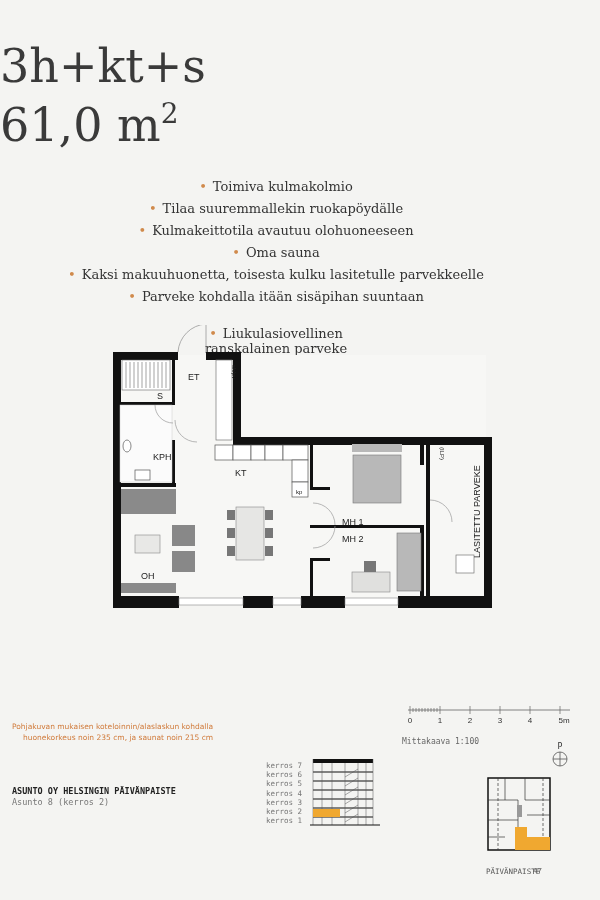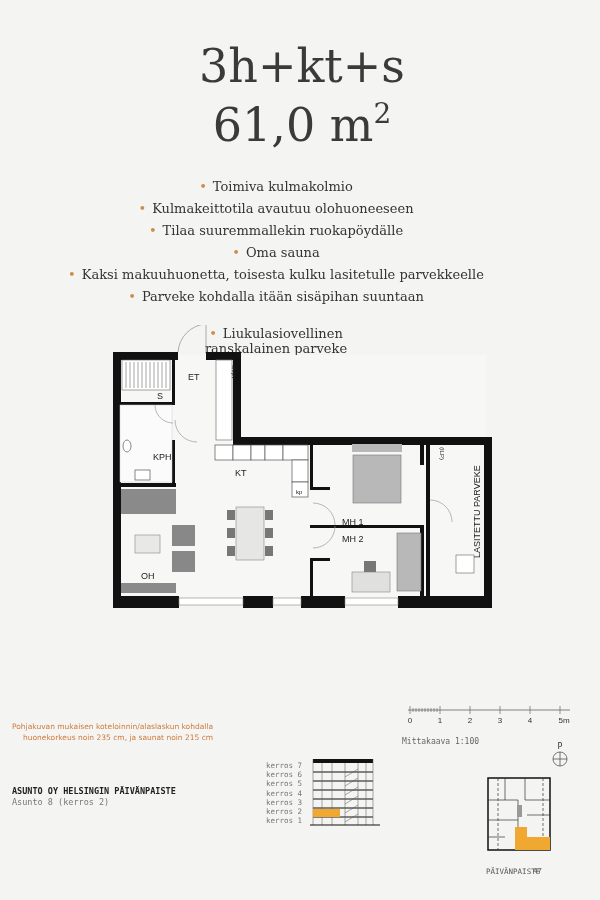--- a/index.html
+++ b/index.html
@@ -1,17 +1,17 @@
 <!DOCTYPE html>
 <html><head>
 <meta charset="utf-8">
 <style>
   html,body{margin:0;padding:0;}
   body{width:600px;height:900px;background:#f4f4f2;position:relative;overflow:hidden;font-family:"DejaVu Serif",serif;color:#333;}
-  .title{position:absolute;left:0;width:508px;text-align:center;font-family:"DejaVu Serif",serif;color:#3a3a3a;font-weight:normal;padding-left:48px;}
+  .title{position:absolute;left:0;width:508px;text-align:left;font-family:"DejaVu Serif",serif;color:#3a3a3a;font-weight:normal;}
   .t1{top:40px;font-size:46px;letter-spacing:0px;line-height:52px;}
   .t2{top:88px;font-size:46px;line-height:52px;}
   .t2 sup{font-size:28px;vertical-align:18px;}
   .features{position:absolute;top:176px;left:0;width:552px;text-align:center;font-family:"DejaVu Serif",serif;font-size:13px;color:#333;}
   .features div{height:22px;line-height:22px;}
   .features .b{color:#d08a4c;margin-right:6px;}
   .features .ml{line-height:15px;height:auto;margin-top:18px;}
   .plan{position:absolute;left:113px;top:325px;width:380px;height:290px;}
   .note{position:absolute;left:12px;top:721px;font-family:"DejaVu Sans",sans-serif;font-size:7.5px;color:#d07a3a;line-height:11px;text-align:right;}
   .company{position:absolute;left:12px;top:786px;font-family:"DejaVu Sans Mono",monospace;font-size:8.5px;color:#222;font-weight:bold;}
@@ -27,22 +27,22 @@
   .lbl{font-family:"Liberation Sans",sans-serif;fill:#222;}
 </style>
 </head>
 <body>
 
 <div class="title t1">3h+kt+s</div>
 <div class="title t2"><span>61,0 m</span><sup>2</sup></div>
 
 <div class="features">
   <div><span class="b">•</span><span>Toimiva kulmakolmio</span></div>
+  <div><span class="b">•</span><span>Tilaa suuremmallekin ruokapöydälle</span></div>
   <div><span class="b">•</span><span>Kulmakeittotila avautuu olohuoneeseen</span></div>
-  <div><span class="b">•</span><span>Tilaa suuremmallekin ruokapöydälle</span></div>
   <div><span class="b">•</span><span>Oma sauna</span></div>
   <div><span class="b">•</span><span>Kaksi makuuhuonetta, toisesta kulku lasitetulle parvekkeelle</span></div>
   <div><span class="b">•</span><span>Parveke kohdalla itään sisäpihan suuntaan</span></div>
   <div class="ml"><span class="b">•</span><span>Liukulasiovellinen</span><br><span>ranskalainen parveke</span></div>
 </div>
 
 <svg class="plan" viewBox="113 325 380 290" width="380" height="290">
 
   <rect x="118" y="355" width="368" height="250" fill="#f7f7f5"></rect>
 

